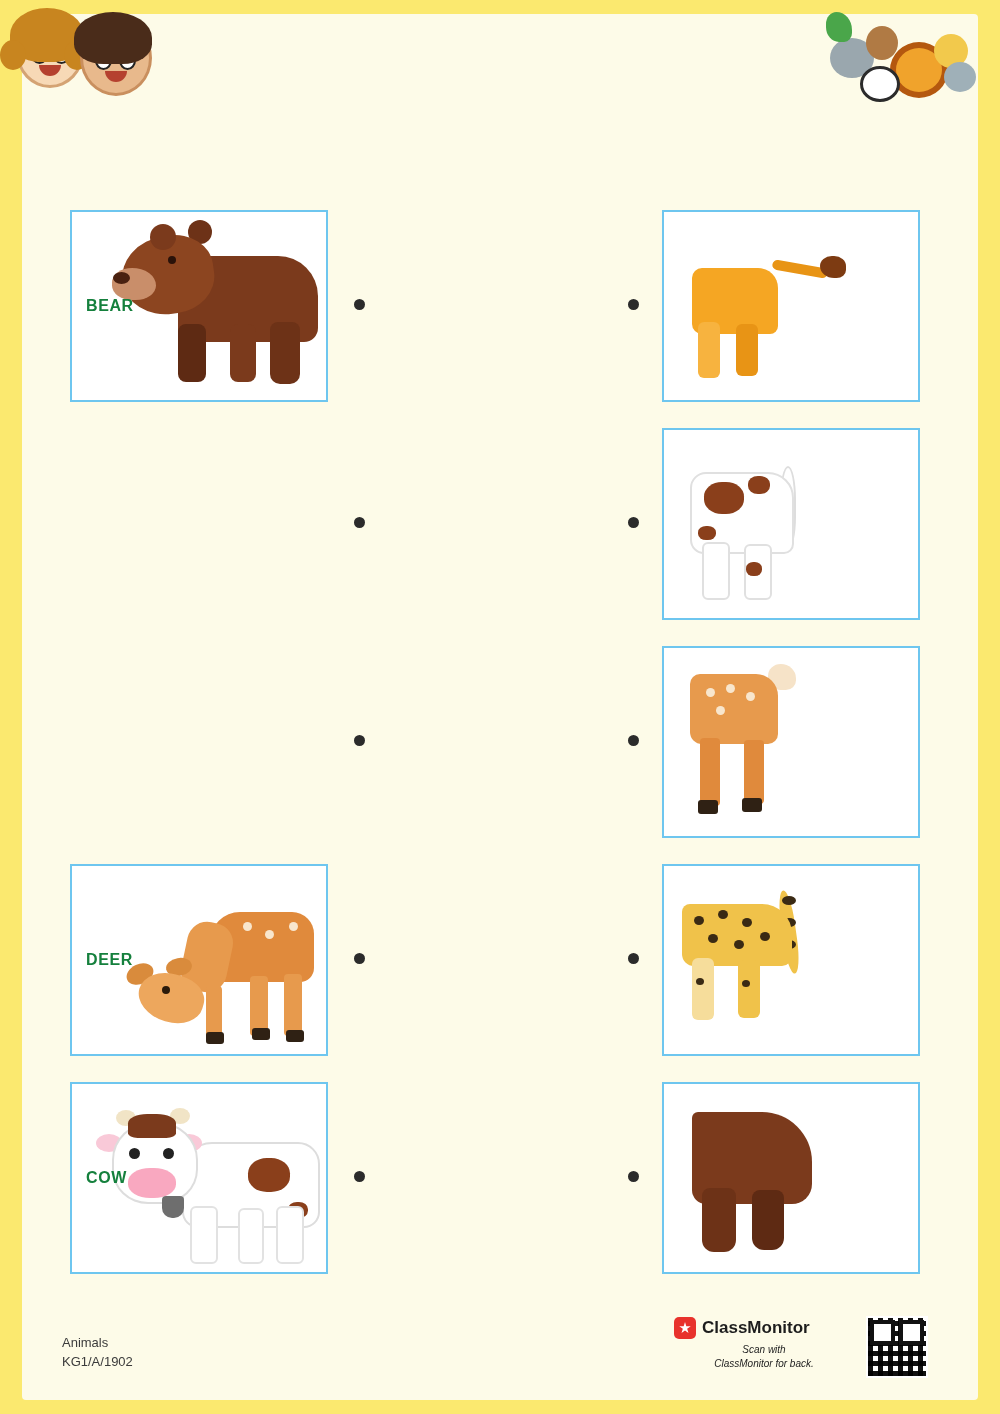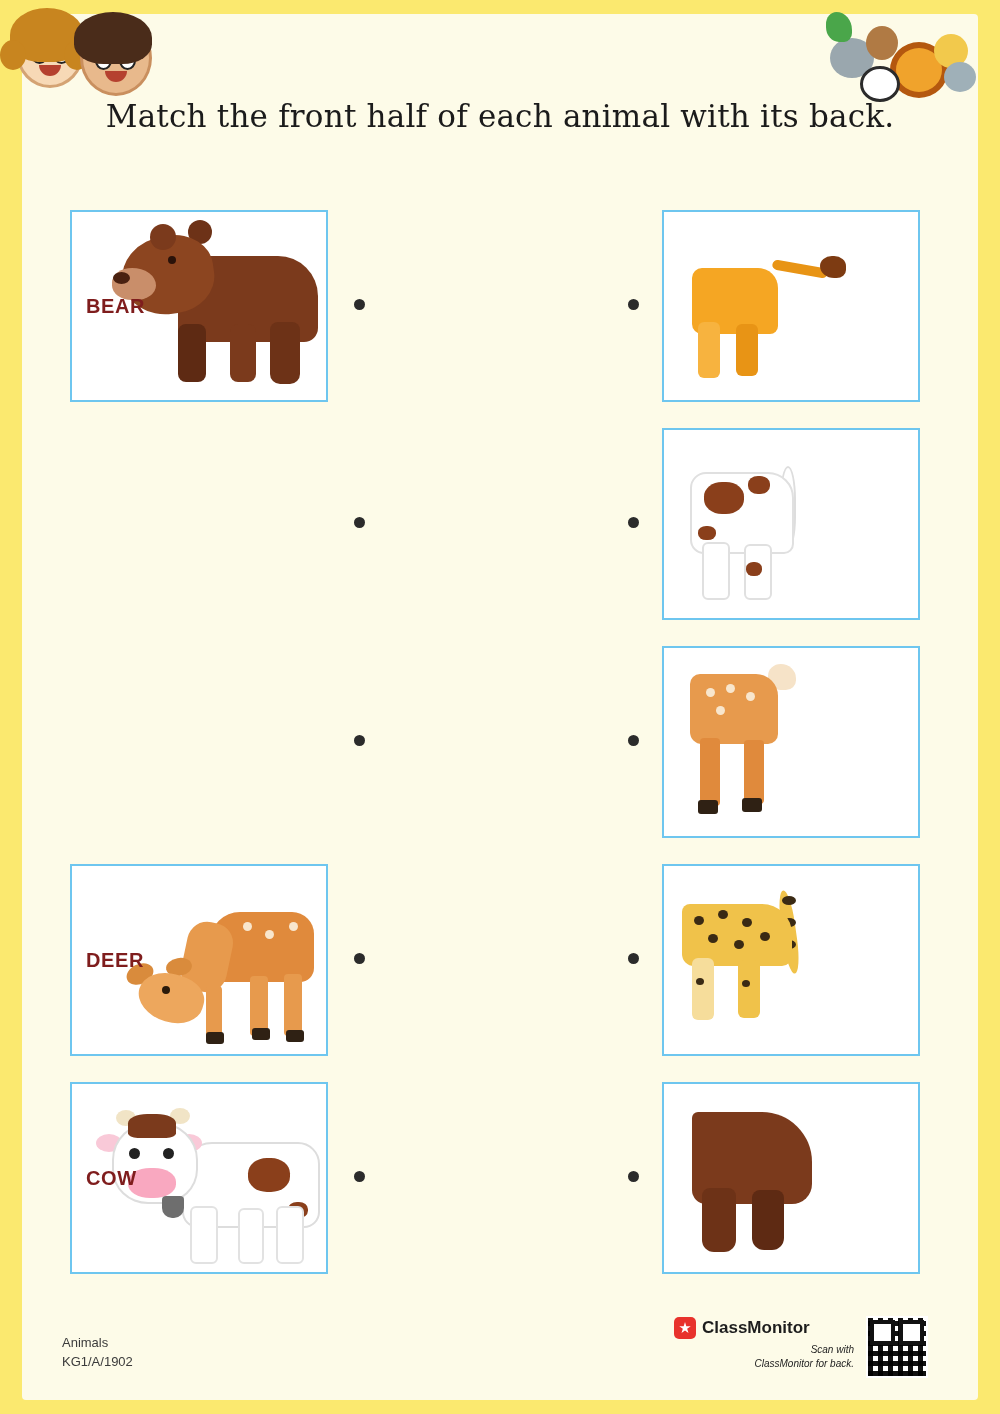--- a/index.html
+++ b/index.html
@@ -108,23 +108,23 @@
     overflow: hidden;
   }
   .card.left { left: 22px; }
   .card.right { left: 614px; }
 
   .card-label {
     position: absolute;
     left: 14px;
     top: 50%;
     transform: translateY(-50%);
-    font-size: 20px;
+    font-size: 16px;
     font-weight: bold;
-    color: #7f1d1d;
+    color: #15803d;
     letter-spacing: 0.6px;
     z-index: 4;
   }
   .dot {
     position: absolute;
     top: 50%;
     margin-top: -6px;
     width: 11px;
     height: 11px;
     border-radius: 50%;
@@ -221,21 +221,21 @@
     left: 62px;
     bottom: 42px;
     font-size: 13px;
     color: #3b3b3b;
     line-height: 1.45;
   }
   .footer-brand {
     position: absolute;
     right: 146px;
     bottom: 44px;
-    text-align: right;
+    text-align: center;
     width: 180px;
   }
   .brand-row {
     display: flex;
     align-items: center;
     gap: 6px;
   }
   .brand-mark {
     width: 22px; height: 22px;
     background: #e8322c;
@@ -314,21 +314,20 @@
   <div class="animals-corner">
     <div class="blob" style="left:4px;top:30px;width:44px;height:40px;background:#9aa7ae;"></div>
     <div class="blob" style="left:40px;top:18px;width:32px;height:34px;background:#b07a44;"></div>
     <div class="blob" style="left:64px;top:34px;width:46px;height:44px;background:#f0a32c;border:6px solid #b4580f;"></div>
     <div class="blob" style="left:108px;top:26px;width:34px;height:34px;background:#f2c94c;"></div>
     <div class="blob" style="left:34px;top:58px;width:34px;height:30px;background:#ffffff;border:3px solid #2b2b2b;"></div>
     <div class="blob" style="left:118px;top:54px;width:32px;height:30px;background:#9fb0b8;"></div>
     <div class="blob" style="left:0px;top:4px;width:26px;height:30px;background:#4aa64a;border-radius:40% 60% 30% 50%;"></div>
   </div>
 
-  <div class="worksheet-title">Match the front half of each animal with its back.</div>
 
   <div class="board">
 
     <div class="match-row">
       <div class="card left">
         <div class="art">
           <div class="sh bear-body"></div>
           <div class="sh bear-leg3"></div>
           <div class="sh bear-leg2"></div>
           <div class="sh bear-leg1"></div>

